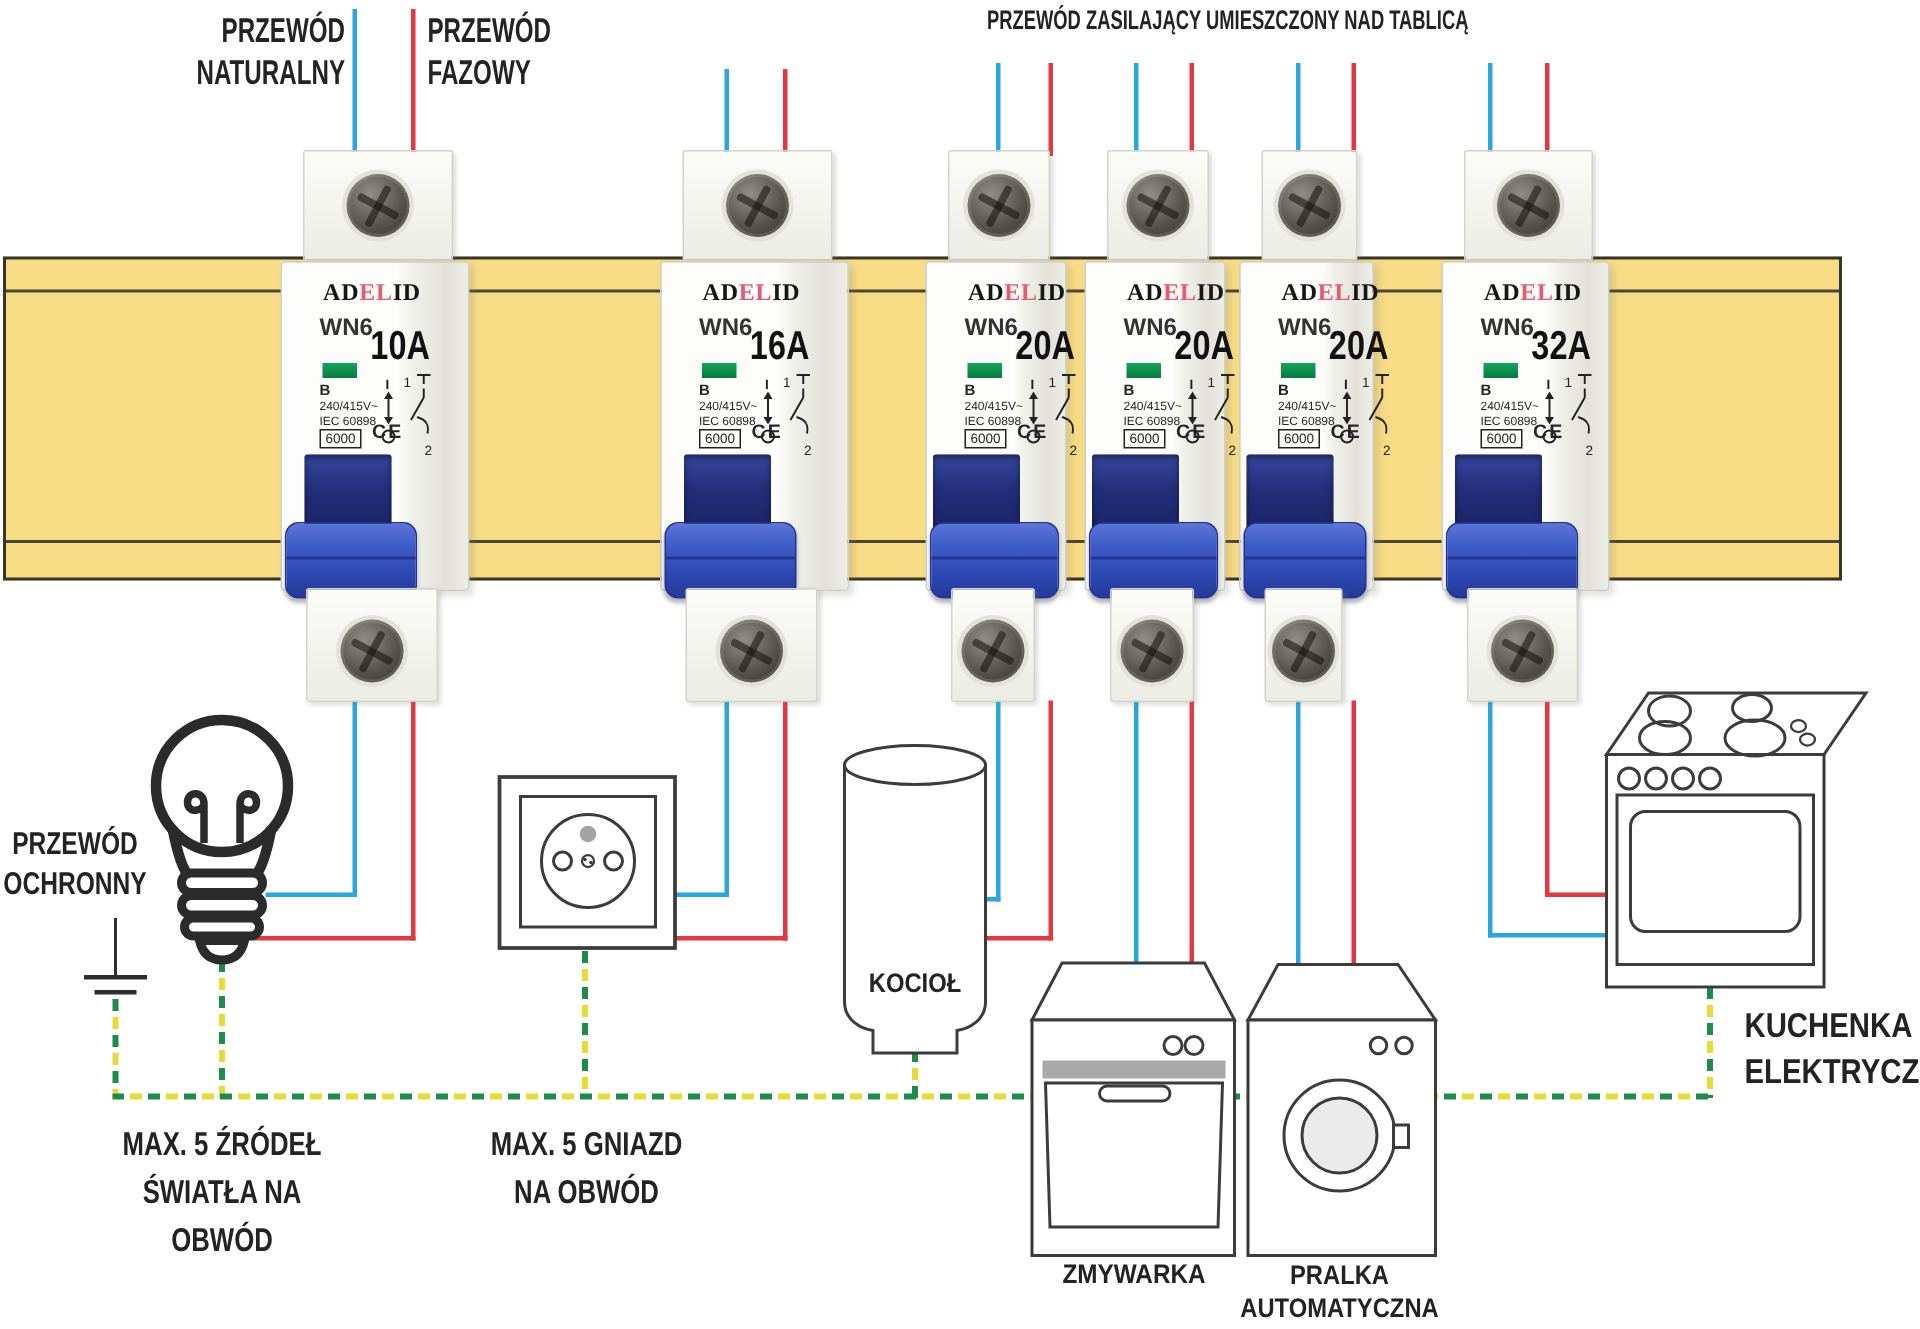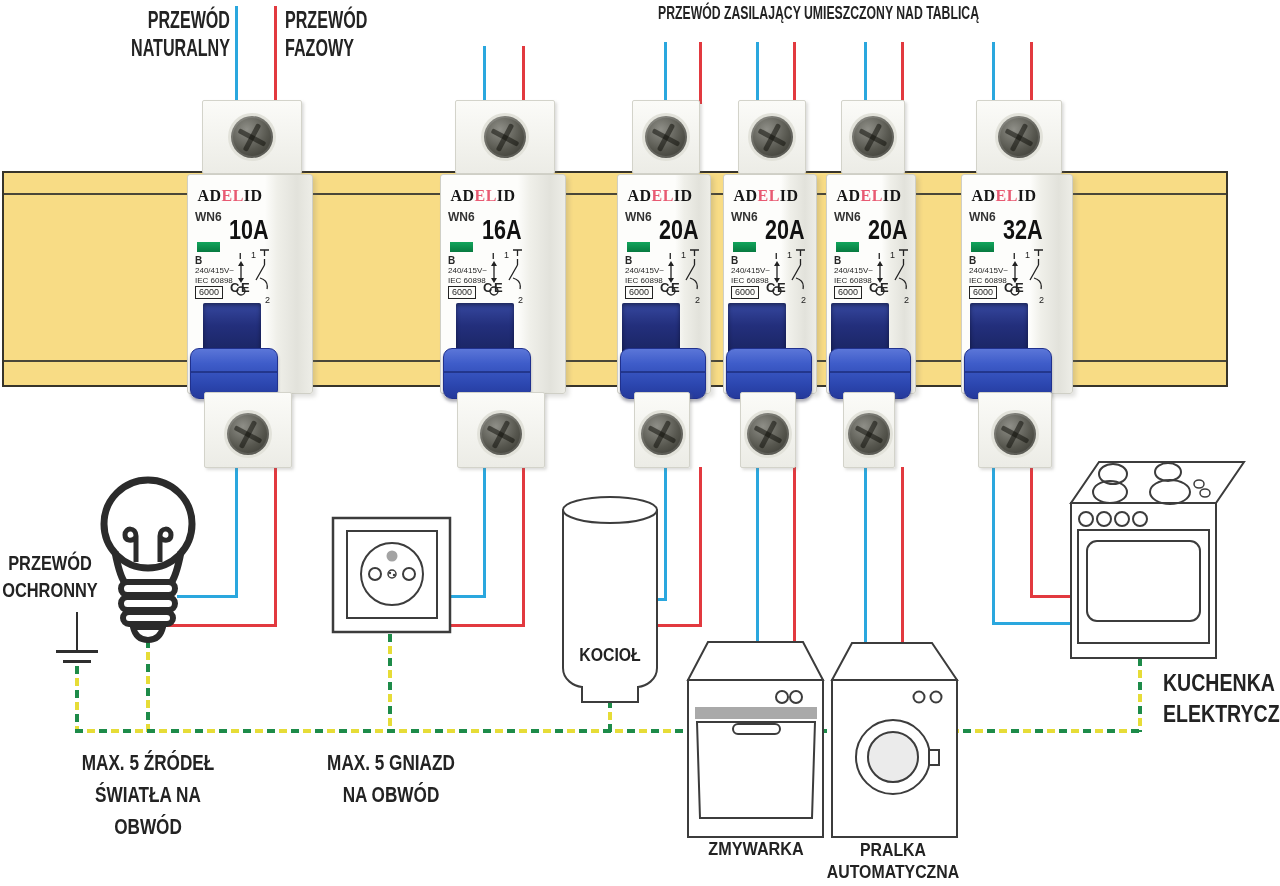--- a/index.html
+++ b/index.html
@@ -27,25 +27,25 @@
          background:radial-gradient(circle at 38% 32%,#8f8f88,#56564e 55%,#31312b 100%);
          box-shadow:0 0 0 3px #e2e2da, inset 0 0 0 2px rgba(255,255,255,.12);}
   .screw:before,.screw:after{content:"";position:absolute;left:50%;top:50%;width:30px;height:5px;
          margin:-2.5px 0 0 -15px;background:rgba(18,18,12,.55);border-radius:2px;}
   .screw:before{transform:rotate(28deg);} .screw:after{transform:rotate(118deg);}
   .t-top .screw{top:15px;} .t-bot .screw{top:20px;}
   .bbody{position:absolute;top:74px;left:0;right:0;height:218px;border:1px solid #cfcfc6;border-radius:3px;
          background:linear-gradient(90deg,#fdfdfb 0,#fdfdfb 62%,#efefe9 72%,#e2e2db 88%,#ededе7 100%);
          background:linear-gradient(90deg,#fdfdfb 0,#fdfdfb 62%,#efefe9 72%,#e2e2db 88%,#edede7 100%);
          box-shadow:3px 3px 4px rgba(120,120,110,.22);}
-  .face{position:absolute;left:0;top:0;width:84px;height:218px;font-family:"Liberation Sans",sans-serif;}
+  .face{position:absolute;left:18px;top:0;width:84px;height:218px;font-family:"Liberation Sans",sans-serif;}
   .brand{position:absolute;top:12px;left:0;width:100%;text-align:center;font-family:"Liberation Serif",serif;
          font-weight:700;font-size:16px;letter-spacing:.5px;color:#161616;white-space:nowrap;}
   .brand .mid{color:var(--brandred,#e85a72);}
-  .model{position:absolute;top:35px;left:7px;font-size:12px;font-weight:700;color:#333;}
+  .model{position:absolute;top:35px;left:7px;font-size:16px;font-weight:700;color:#333;}
   .amp{position:absolute;top:40px;right:3px;font-size:27px;line-height:30px;font-weight:700;color:#111;
        transform:scaleX(.8);transform-origin:right center;white-space:nowrap;}
   .led{position:absolute;top:67px;left:9px;width:23px;height:10px;background:linear-gradient(180deg,#12a55c,#077a40);}
   .curve{position:absolute;top:80px;left:7px;font-size:10px;font-weight:700;}
   .volt{position:absolute;top:91px;left:7px;font-size:8px;white-space:nowrap;}
   .std{position:absolute;top:101px;left:7px;font-size:8px;white-space:nowrap;}
   .cap{position:absolute;top:111px;left:7px;font-size:9px;border:1.5px solid #222;padding:0 3px;line-height:11px;}
   .ce{position:absolute;top:105px;left:42px;font-size:13px;font-weight:700;letter-spacing:1.5px;}
   .schem{position:absolute;top:72px;right:-2px;}
   .slot{position:absolute;top:128px;height:50px;width:58px;border-radius:2px;

